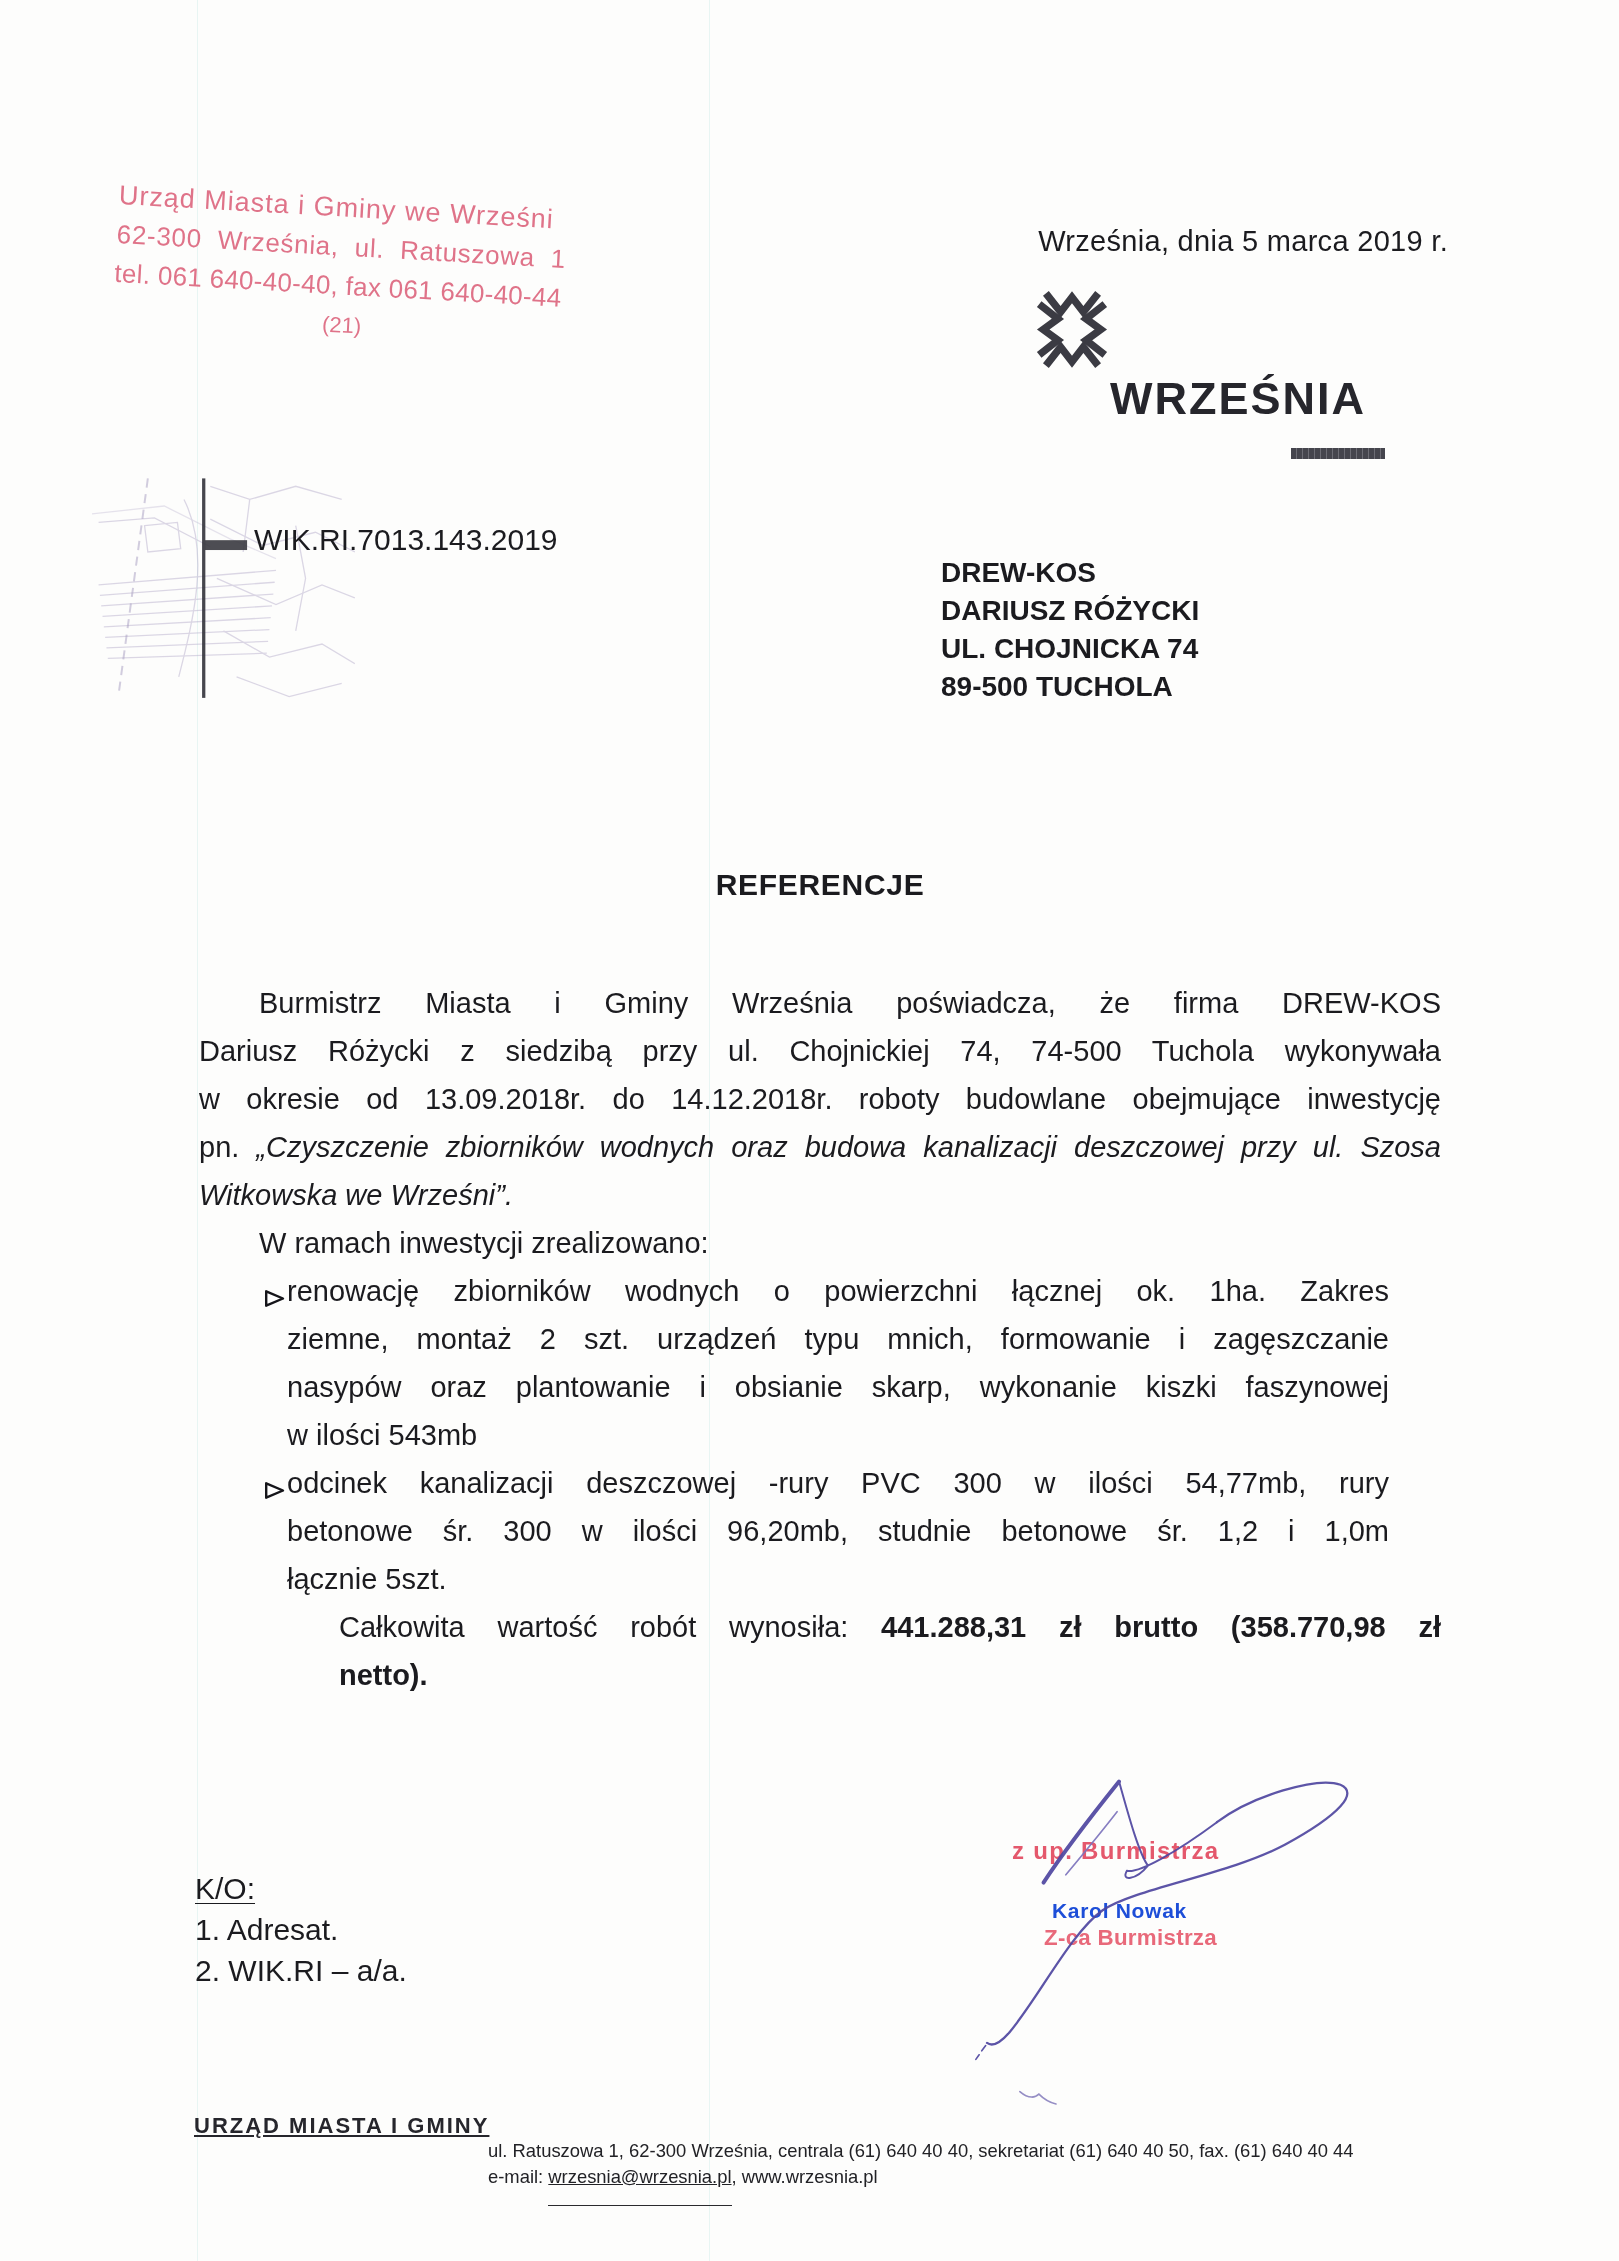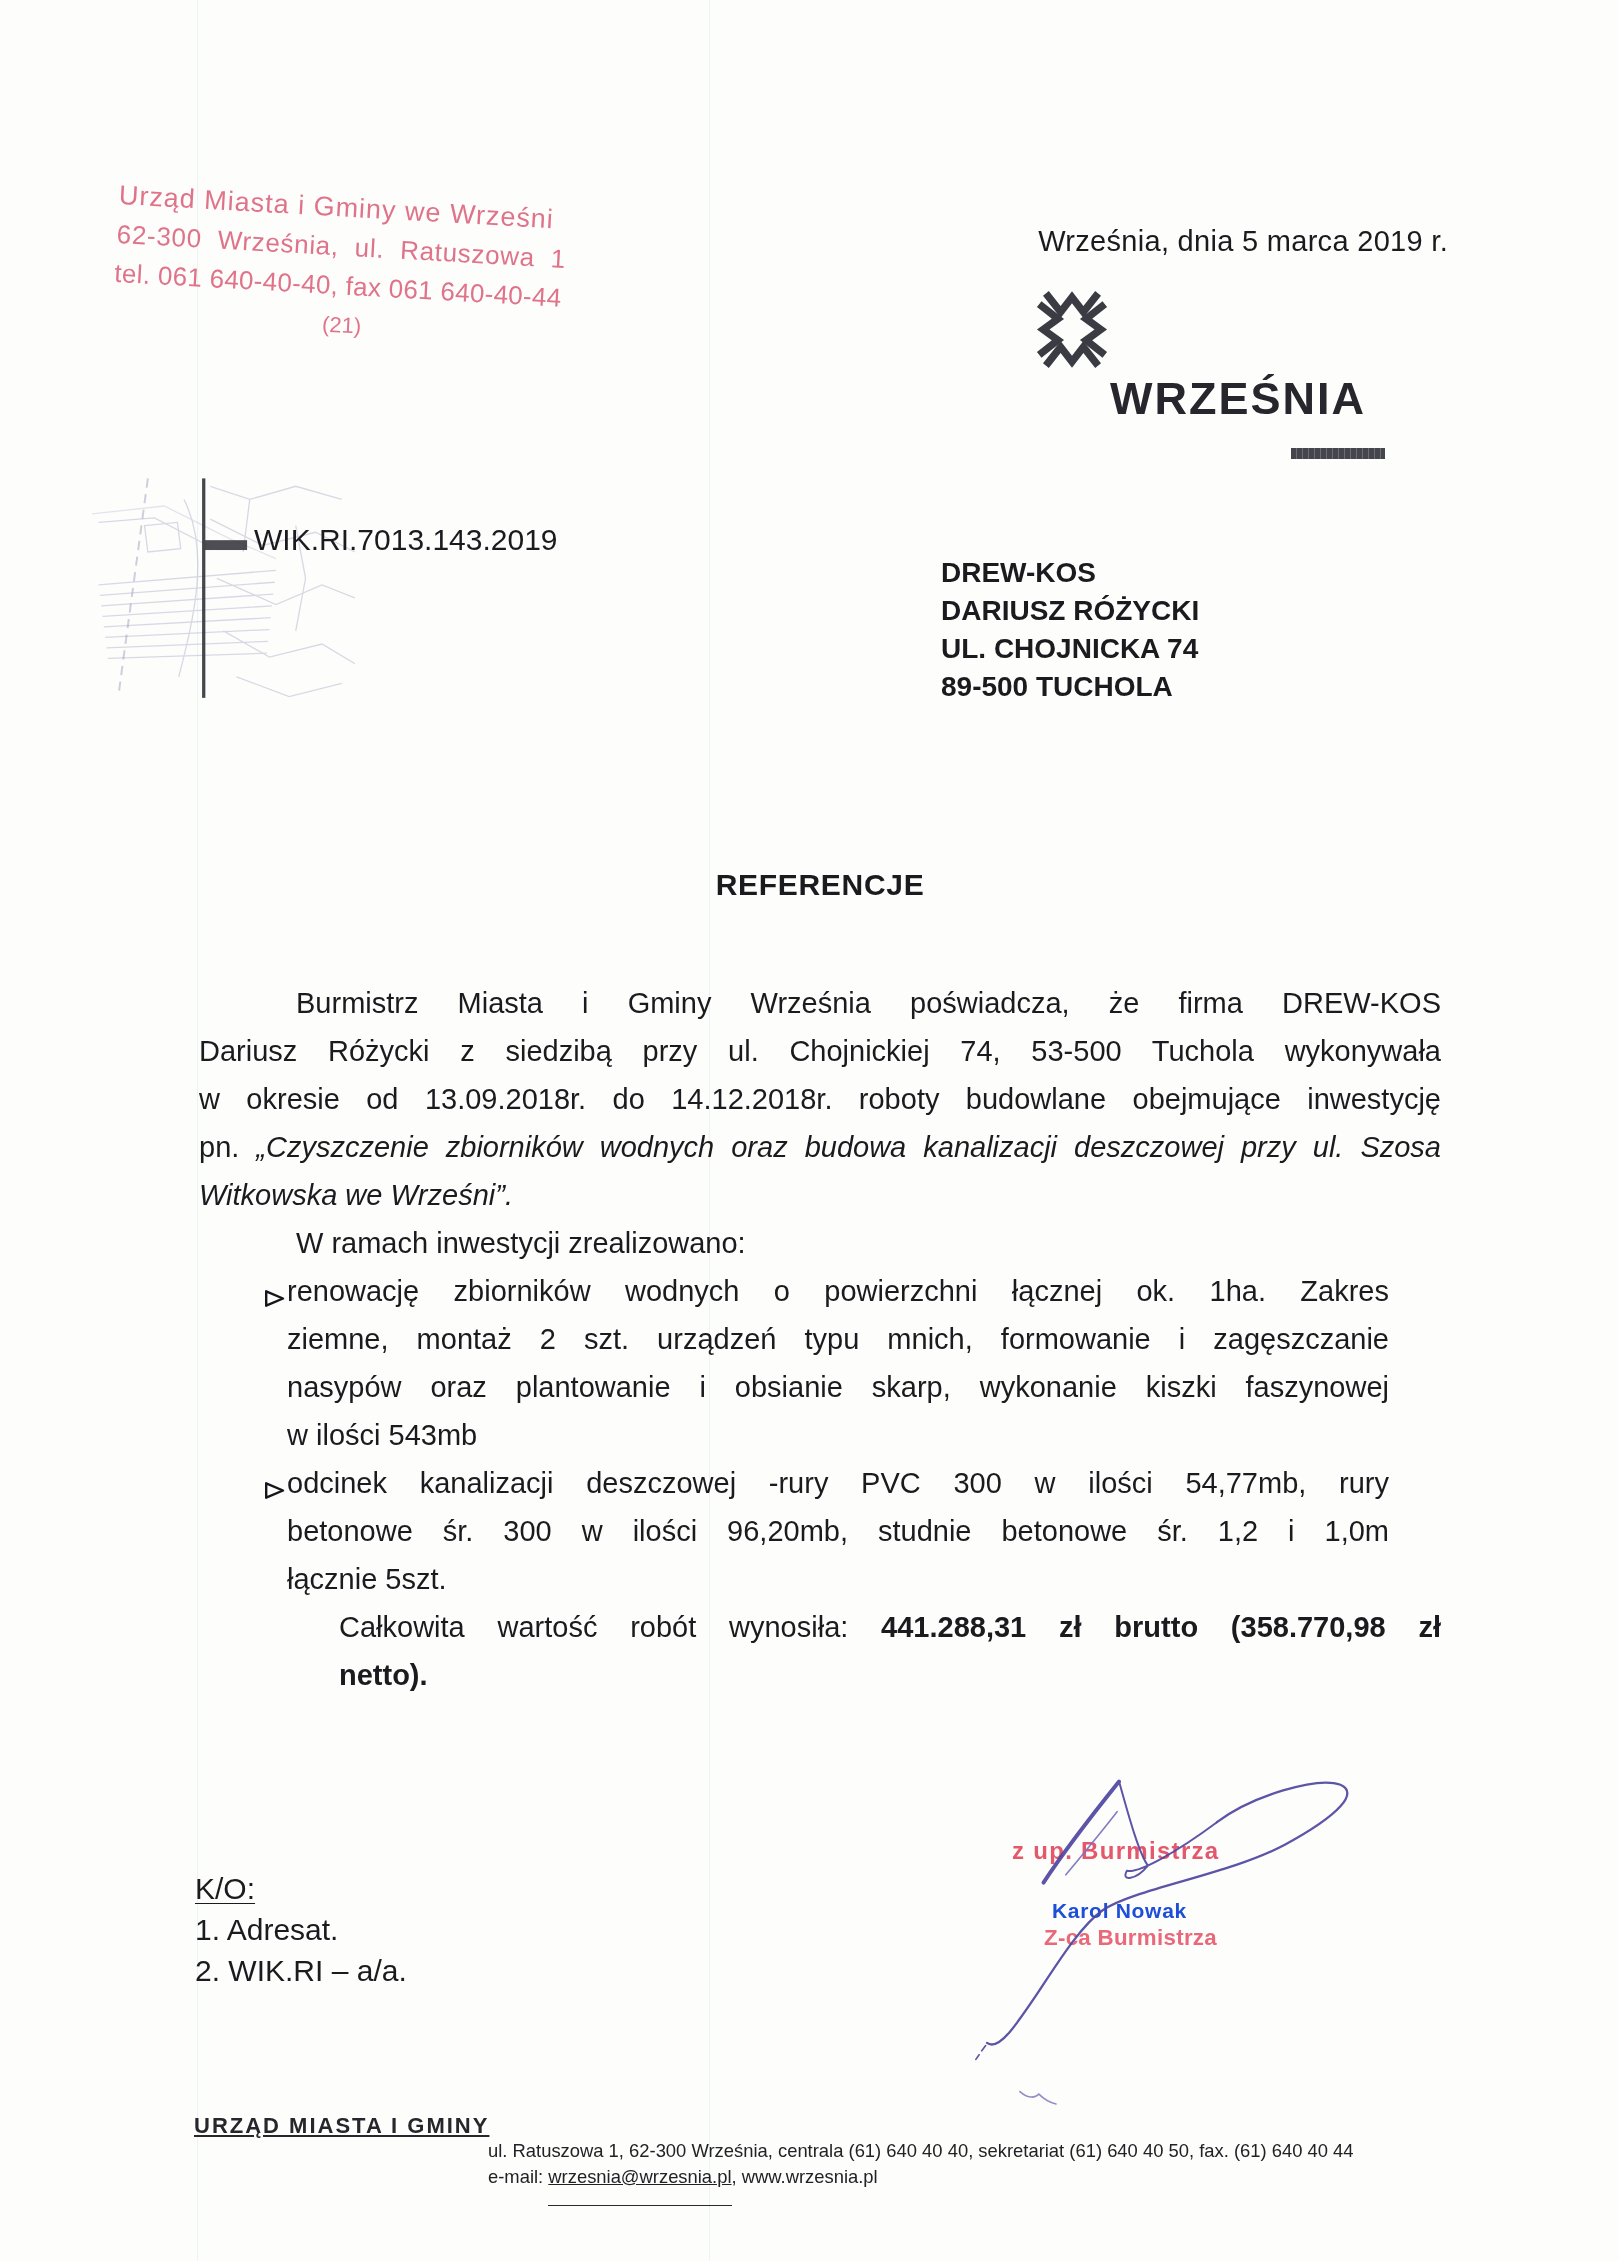--- a/index.html
+++ b/index.html
@@ -35,21 +35,21 @@
   .refnum{left:254px; top:523px; font-size:30px;}
   
   .recipient{left:941px; top:554px; font-size:28px; font-weight:700; line-height:38px;}
   
   .title{left:199px; top:868px; width:1242px; text-align:center;
          font-size:30px; font-weight:700; letter-spacing:0.7px;}
   
   .body{left:199px; top:979px; width:1242px; font-size:29px; line-height:48px;}
   .tline{display:block;}
   .jst{text-align:justify; text-align-last:justify;}
-  .ind{padding-left:97px;}
+  .ind{padding-left:60px;}
   .bold{font-weight:700;}
   .ital{font-style:italic;}
   .und{border-bottom:1.3px solid #2a2a2e; padding-bottom:18px;text-decoration:underline;}
   .bullet{position:relative;}
   .bullet .marker{position:absolute; left:64px; top:8px;}
   .btext{margin-left:88px; width:1102px;}
   .totals{margin-left:140px; width:1102px;}
   
   .sig-auth{left:1012px; top:1837px; font-size:24px; font-weight:700; letter-spacing:1.3px; color:#e4586c;}
   .sig-name{left:1052px; top:1899px; font-size:21px; font-weight:700; letter-spacing:0.7px; color:#1d4ed8;}
@@ -123,21 +123,21 @@
       <div class="tline">DARIUSZ RÓŻYCKI</div>
       <div class="tline">UL. CHOJNICKA 74</div>
       <div class="tline">89-500 TUCHOLA</div>
     </div>
 
   <div class="abs title">REFERENCJE</div>
 
   <div class="abs body">
     <div>
         <div class="tline jst ind"><span>Burmistrz Miasta i Gminy Września poświadcza, że firma DREW-KOS</span></div>
-        <div class="tline jst"><span>Dariusz Różycki z siedzibą przy ul. Chojnickiej 74, 53-500 Tuchola wykonywała</span></div>
+        <div class="tline jst"><span>Dariusz Różycki z siedzibą przy ul. Chojnickiej 74, 74-500 Tuchola wykonywała</span></div>
         <div class="tline jst"><span>w okresie od 13.09.2018r. do 14.12.2018r. roboty budowlane obejmujące inwestycję</span></div>
         <div class="tline jst"><span>pn. </span><span class="ital">„Czyszczenie zbiorników wodnych oraz budowa kanalizacji deszczowej przy ul. Szosa</span></div>
         <div class="tline"><span class="ital">Witkowska we Wrześni”.</span></div>
         <div class="tline ind"><span>W ramach inwestycji zrealizowano:</span></div>
       </div>
 
     <div class="bullet">
       <span class="marker">
         <svg width="24" height="21" viewBox="0 0 30 26">
           <path d="M4,4 L25,13 L4,22 Z" fill="#ffffff" stroke="#15151a" stroke-width="3" stroke-linejoin="round"></path>

